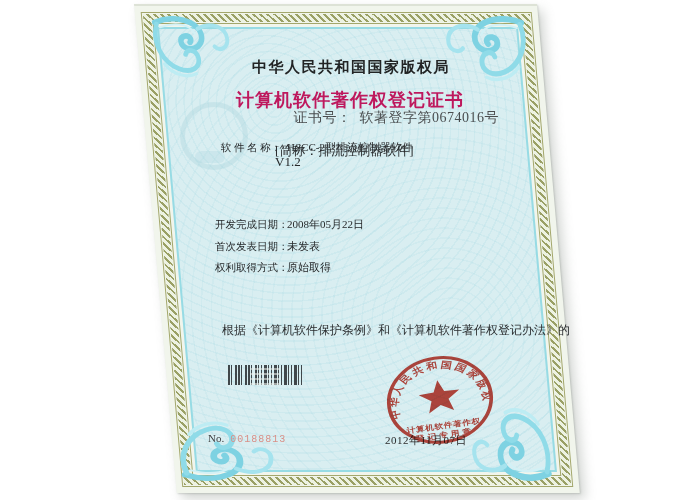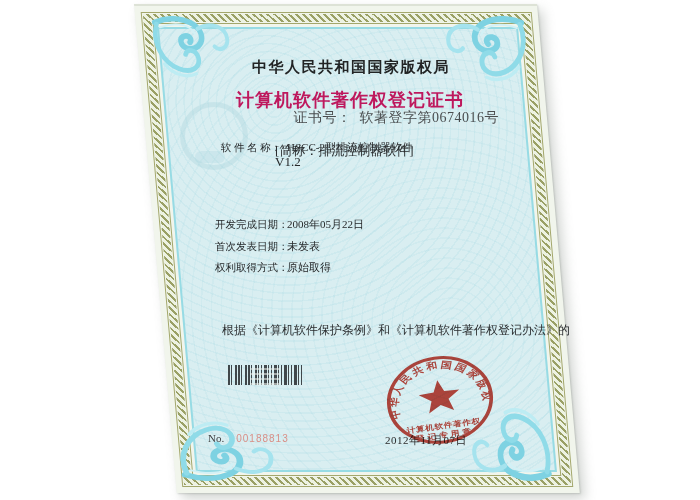--- a/index.html
+++ b/index.html
@@ -67,22 +67,22 @@
     position:absolute;left:88px;top:361px;width:74px;height:20px;
     background-image:
       repeating-linear-gradient(0deg,rgba(238,243,238,.55) 0 2px,transparent 2px 5px),
       repeating-linear-gradient(90deg,#40474a 0 1.5px,transparent 1.5px 3px,#40474a 3px 4px,transparent 4px 6.5px,#40474a 6.5px 9px,transparent 9px 10px);
     background-size:40% 100%,100% 100%;
     background-position:center,0 0;
     background-repeat:no-repeat,repeat;
   }
   .serial{position:absolute;left:68px;top:428px;font-size:11px;color:#3a3c3e;}
   .serial .serial-no{
-    font-family:Liberation Sans, sans-serif;
-    font-size:10px;letter-spacing:1px;color:#d98f87;margin-left:12px;
+    font-family:Liberation Mono, monospace;
+    font-size:10px;letter-spacing:1px;color:#d98f87;margin-left:6px;
   }
   .issue-date{position:absolute;left:245px;top:429px;font-size:11px;color:#2b2b2b;letter-spacing:.5px;}
   .seal{
     position:absolute;left:244px;top:350px;width:112px;height:92px;
     transform:rotate(-8deg);opacity:.92;mix-blend-mode:multiply;
   }
 </style>
 </head>
 <body>
 

